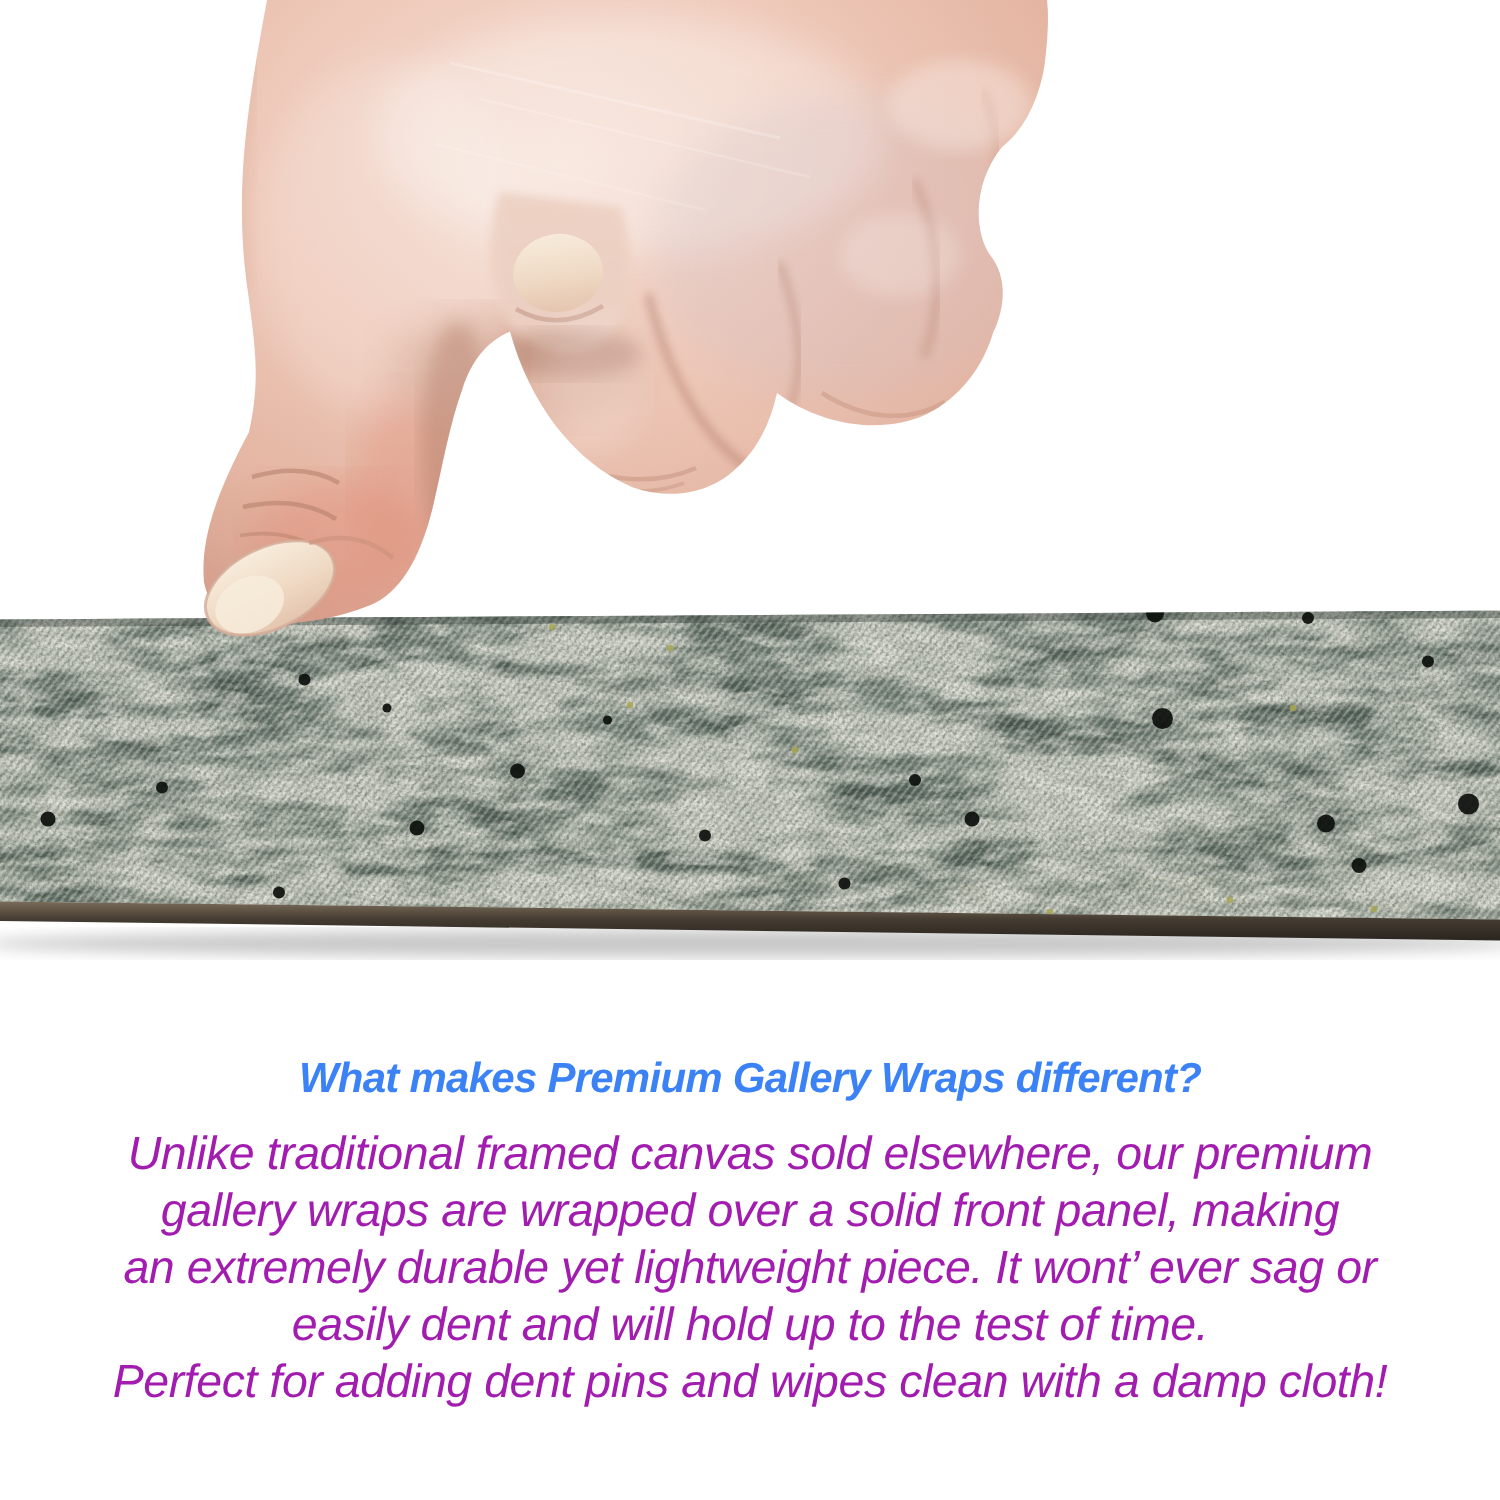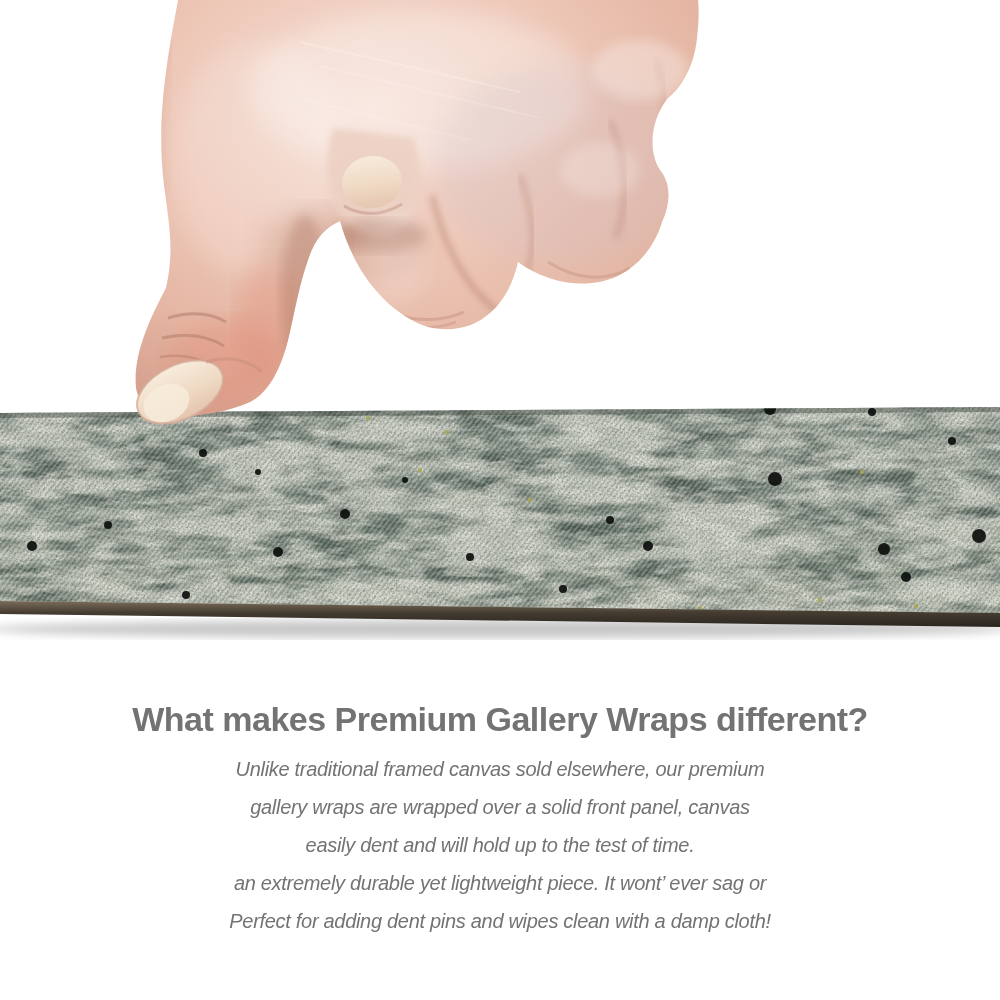--- a/index.html
+++ b/index.html
@@ -6,24 +6,24 @@
   .stage{position:relative;width:1000px;height:1000px;background:#ffffff;overflow:hidden;
          font-family:"Liberation Sans",sans-serif;}
   
   .strip{position:absolute;left:0;top:405px;width:1000px;height:260px;}
   .strip svg{overflow:visible;display:block;}
   
   .hand{position:absolute;left:0;top:0;width:1000px;height:430px;}
   .hand svg{overflow:visible;display:block;}
   
   .caption{position:absolute;left:0;top:697px;width:1000px;text-align:center;color:#282828;}
-  .caption h1{margin:0 0 9px 0;font-weight:700;font-size:34px;line-height:44px;
-              letter-spacing:-0.5px;color:#737373;}
-  .caption p{margin:0;font-style:italic;font-weight:400;font-size:20px;line-height:38px;
-             letter-spacing:-0.3px;color:#737373;}
+  .caption h1{margin:0 0 9px 0;font-style:italic;font-weight:700;font-size:28px;line-height:44px;
+              letter-spacing:-0.5px;color:#3b82f6;}
+  .caption p{margin:0;font-style:italic;font-weight:400;font-size:31px;line-height:38px;
+             letter-spacing:-0.3px;color:#a21caf;}
 </style>
 </head>
 <body>
 
 <div class="stage">
 
   <div class="strip">
     <svg width="1000" height="260" viewBox="0 0 1000 260" xmlns="http://www.w3.org/2000/svg">
       <defs>
         <linearGradient id="baseGrad" x1="0" y1="0" x2="0" y2="1">
@@ -222,19 +222,19 @@
         <ellipse cx="163" cy="396" rx="24" ry="18" fill="#f7ecdb" opacity="0.85"></ellipse>
         <ellipse cx="180" cy="392" rx="46" ry="27" fill="none" stroke="#d3ab97" stroke-width="2" opacity="0.8"></ellipse>
       </g>
       <path d="M 206,362 Q 238,352 262,372" stroke="#c98f7a" stroke-width="3" fill="none" opacity="0.55"></path>
     </svg>
   </div>
 
   <div class="caption">
     <h1>What makes Premium Gallery Wraps different?</h1>
     <p>Unlike traditional framed canvas sold elsewhere, our premium</p>
-    <p>gallery wraps are wrapped over a solid front panel, canvas</p>
+    <p>gallery wraps are wrapped over a solid front panel, making</p>
+    <p>an extremely durable yet lightweight piece. It wont’ ever sag or</p>
     <p>easily dent and will hold up to the test of time.</p>
-    <p>an extremely durable yet lightweight piece. It wont’ ever sag or</p>
     <p>Perfect for adding dent pins and wipes clean with a damp cloth!</p>
   </div>
 
 </div>
 
 </body></html>

